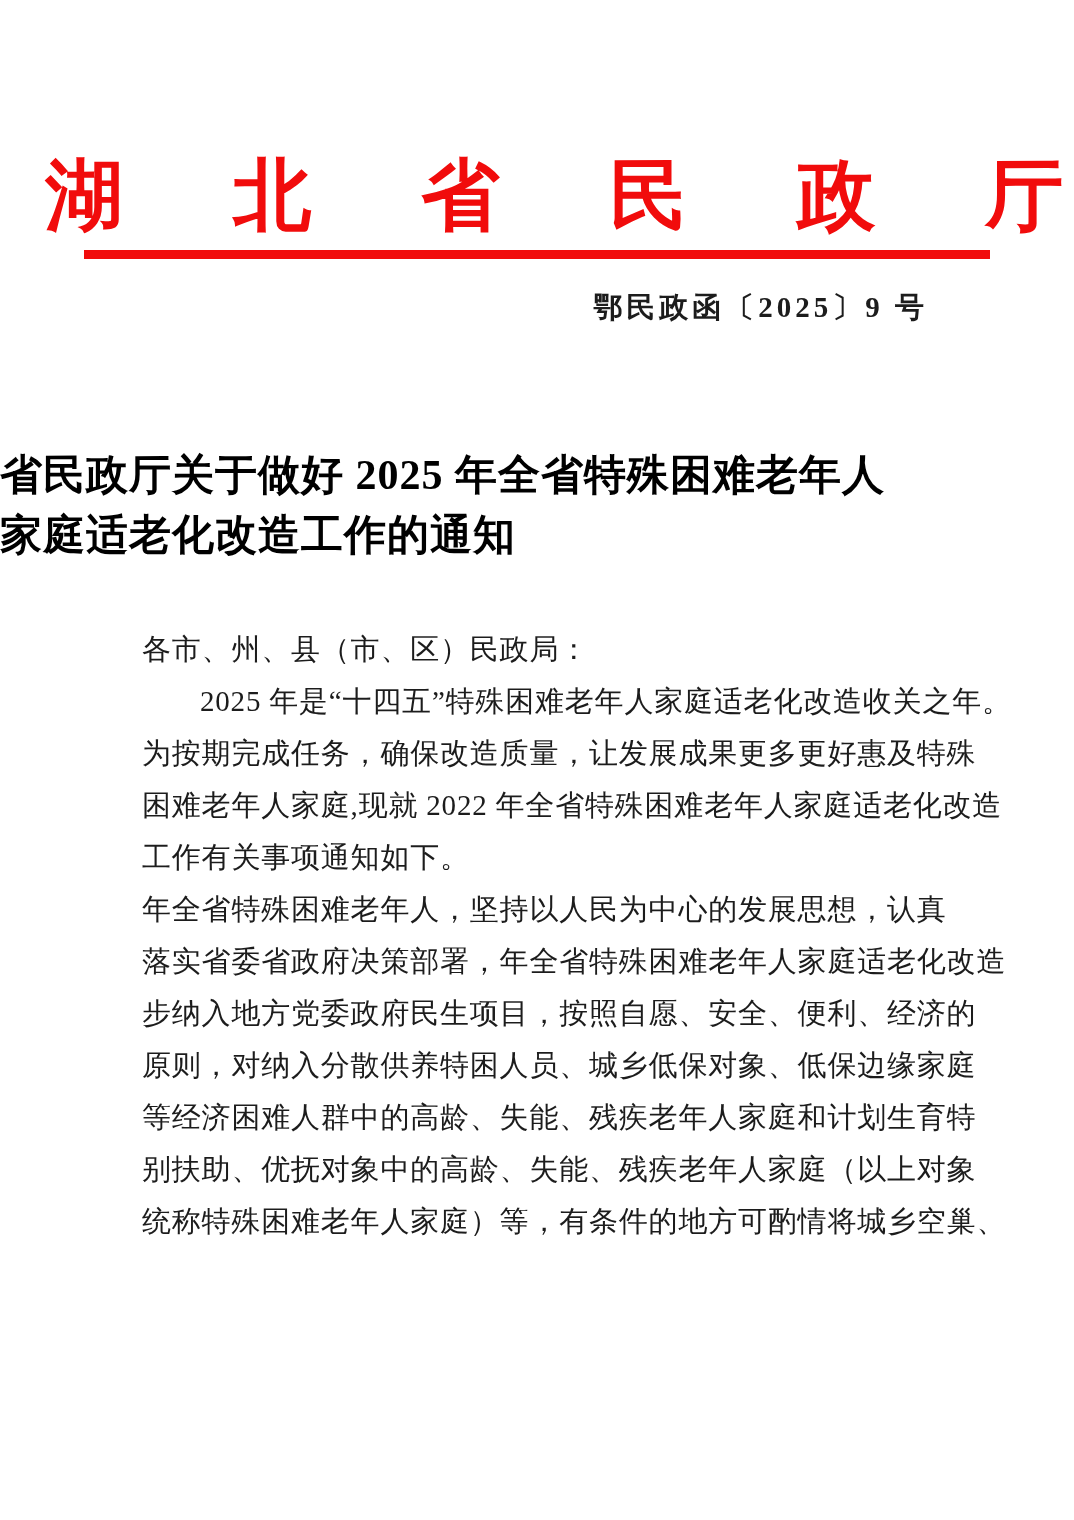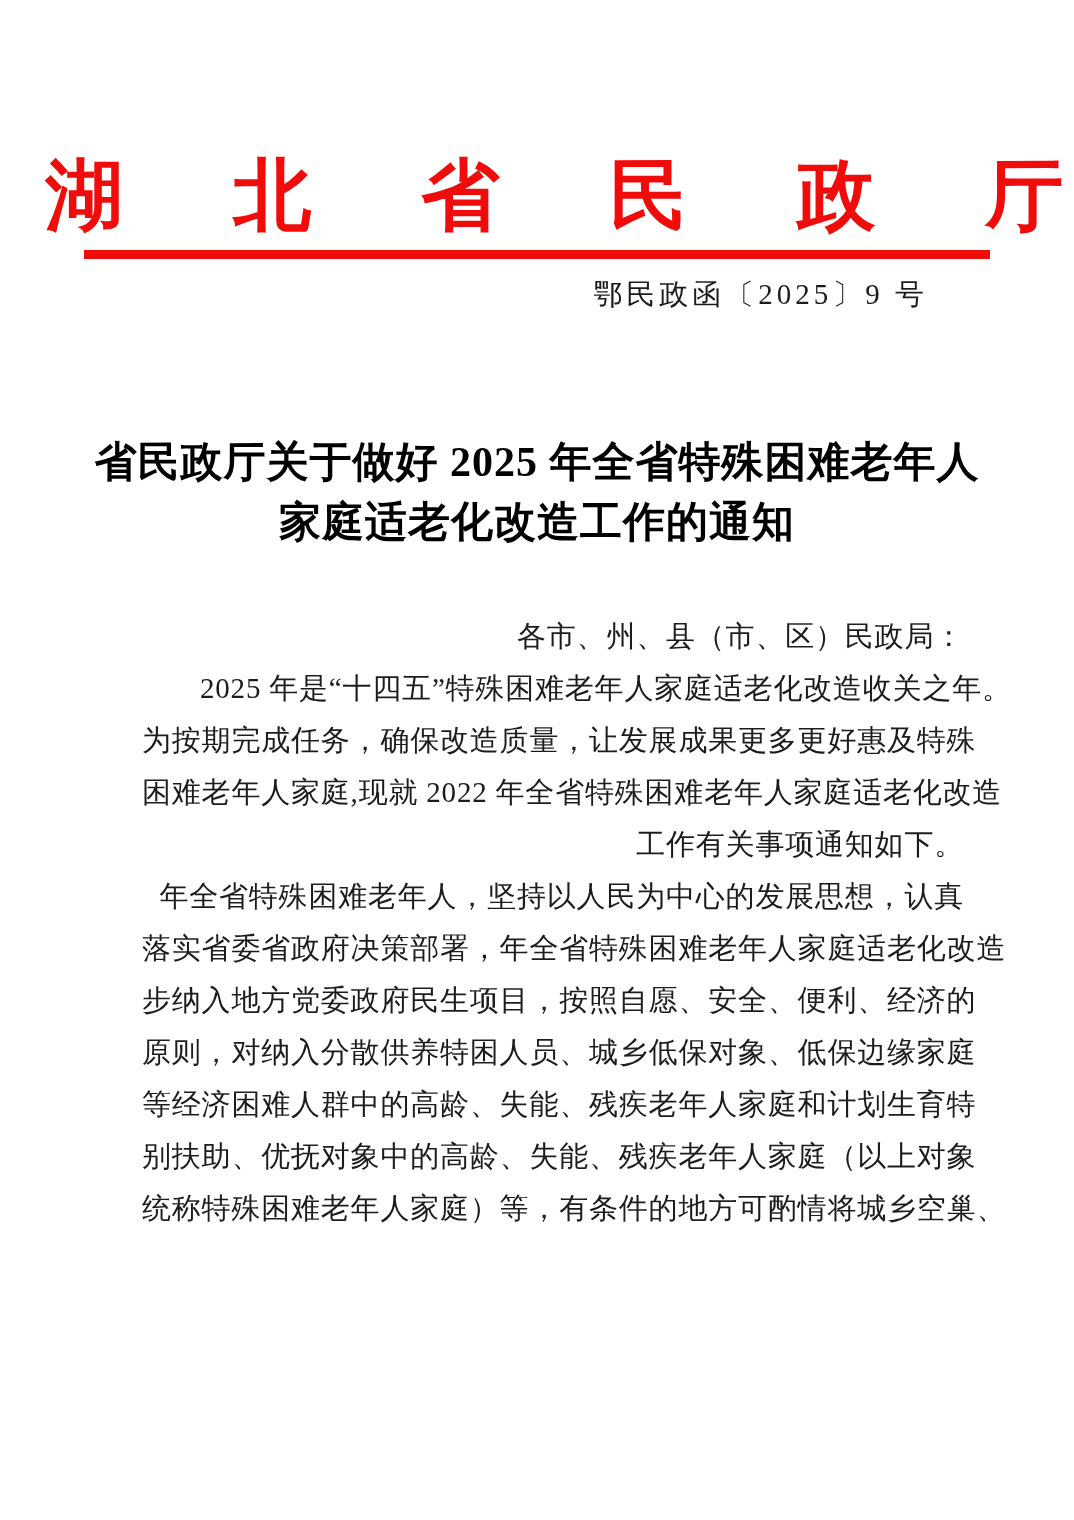--- a/index.html
+++ b/index.html
@@ -31,50 +31,49 @@
     white-space:nowrap;
   }
   .header-rule{
     margin:14px auto 0 auto;
     width:906px;
     height:4px;
     border-top:6px solid var(--red);
     border-bottom:3px solid var(--red);
   }
   .doc-number{
-    margin-top:19px;
+    margin-top:32px;
     padding-right:146px;
     text-align:right;
     font-size:29px;
     line-height:32px;
     letter-spacing:4px;
     color:var(--ink);
     white-space:nowrap;
+    font-weight:bold;
   }
   
   .doc-title{
     margin-top:122px;
-    text-align:center;
     font-family:"Liberation Serif","DejaVu Serif",serif;
     font-weight:bold;
     font-size:42px;
     color:#000000;
   }
   .title-line{
     display:block;
     line-height:60px;
     letter-spacing:1px;
     white-space:nowrap;
   }
   
   .body-text{
     margin-top:58px;
     padding-left:142px;
     padding-right:110px;
-    text-align:right;
   }
   .body-line{
     font-size:29px;
     line-height:52px;
     letter-spacing:0.8px;
     color:var(--ink);
     white-space:nowrap;
   }
   .body-line.indent{ padding-left:58px; }
   .body-line.heading{

